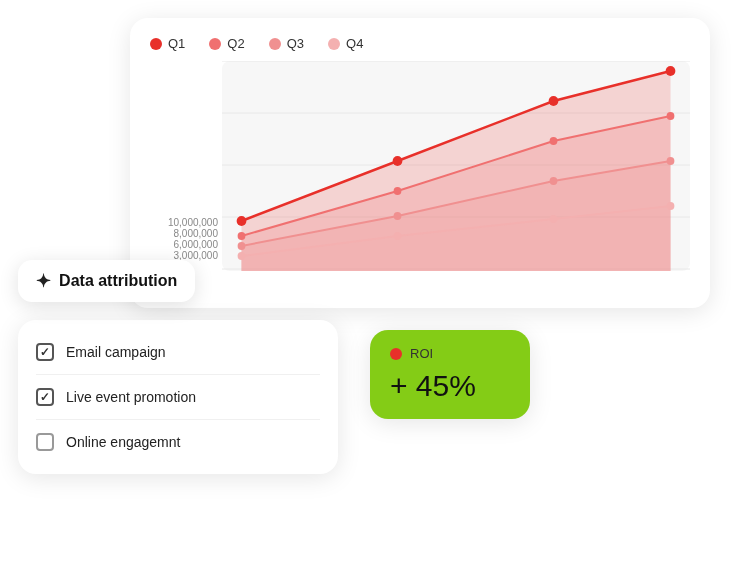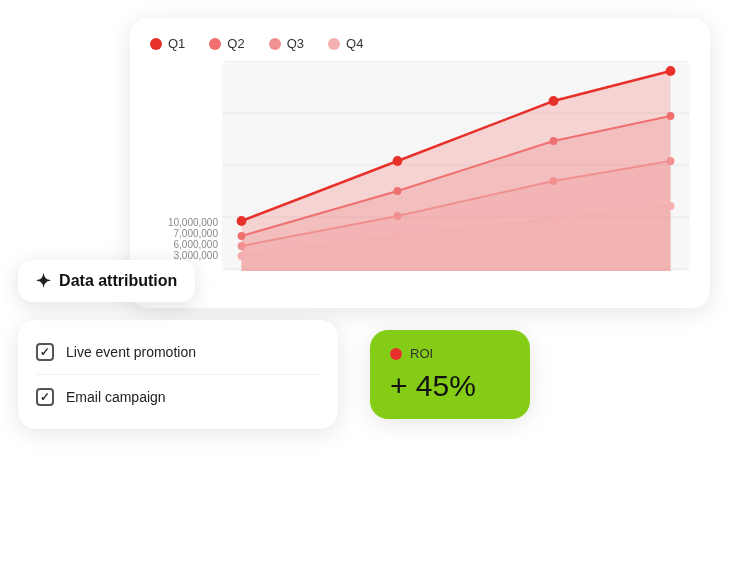--- a/index.html
+++ b/index.html
@@ -209,21 +209,21 @@
     <div class="legend-item">
       <div class="legend-dot" style="background:#f4b0b0;"></div>
       <span>Q4</span>
     </div>
   </div>
 
   <div class="chart-area">
 
     <div class="y-axis">
       <span class="y-label">10,000,000</span>
-      <span class="y-label">7,000,000</span>
+      <span class="y-label">8,000,000</span>
       <span class="y-label">6,000,000</span>
       <span class="y-label">3,000,000</span>
     </div>
 
     <div class="chart-plot">
       <svg width="100%" height="100%" viewBox="0 0 480 210" preserveAspectRatio="none">
 
         <line x1="0" y1="0" x2="480" y2="0" stroke="#e8e8e8" stroke-width="1"></line>
         <line x1="0" y1="52" x2="480" y2="52" stroke="#e8e8e8" stroke-width="1"></line>
         <line x1="0" y1="104" x2="480" y2="104" stroke="#e8e8e8" stroke-width="1"></line>
@@ -268,25 +268,29 @@
 </div>
 
 <div class="data-attribution-badge">
   <span class="spark-icon">✦</span>
   <span>Data attribution</span>
 </div>
 
 <div class="checklist-card" style="top: 320px;">
   <div class="checklist-item">
     <div class="checkbox checked"></div>
-    <span>Live event promotion</span>
+    <span>Email campaign</span>
   </div>
   <div class="checklist-item">
     <div class="checkbox checked"></div>
-    <span>Email campaign</span>
+    <span>Live event promotion</span>
+  </div>
+  <div class="checklist-item">
+    <div class="checkbox"></div>
+    <span>Online engagemnt</span>
   </div>
 </div>
 
 <div class="roi-card">
   <div class="roi-label">
     <div class="roi-dot"></div>
     <span>ROI</span>
   </div>
   <div class="roi-value">+ 45%</div>
 </div>

